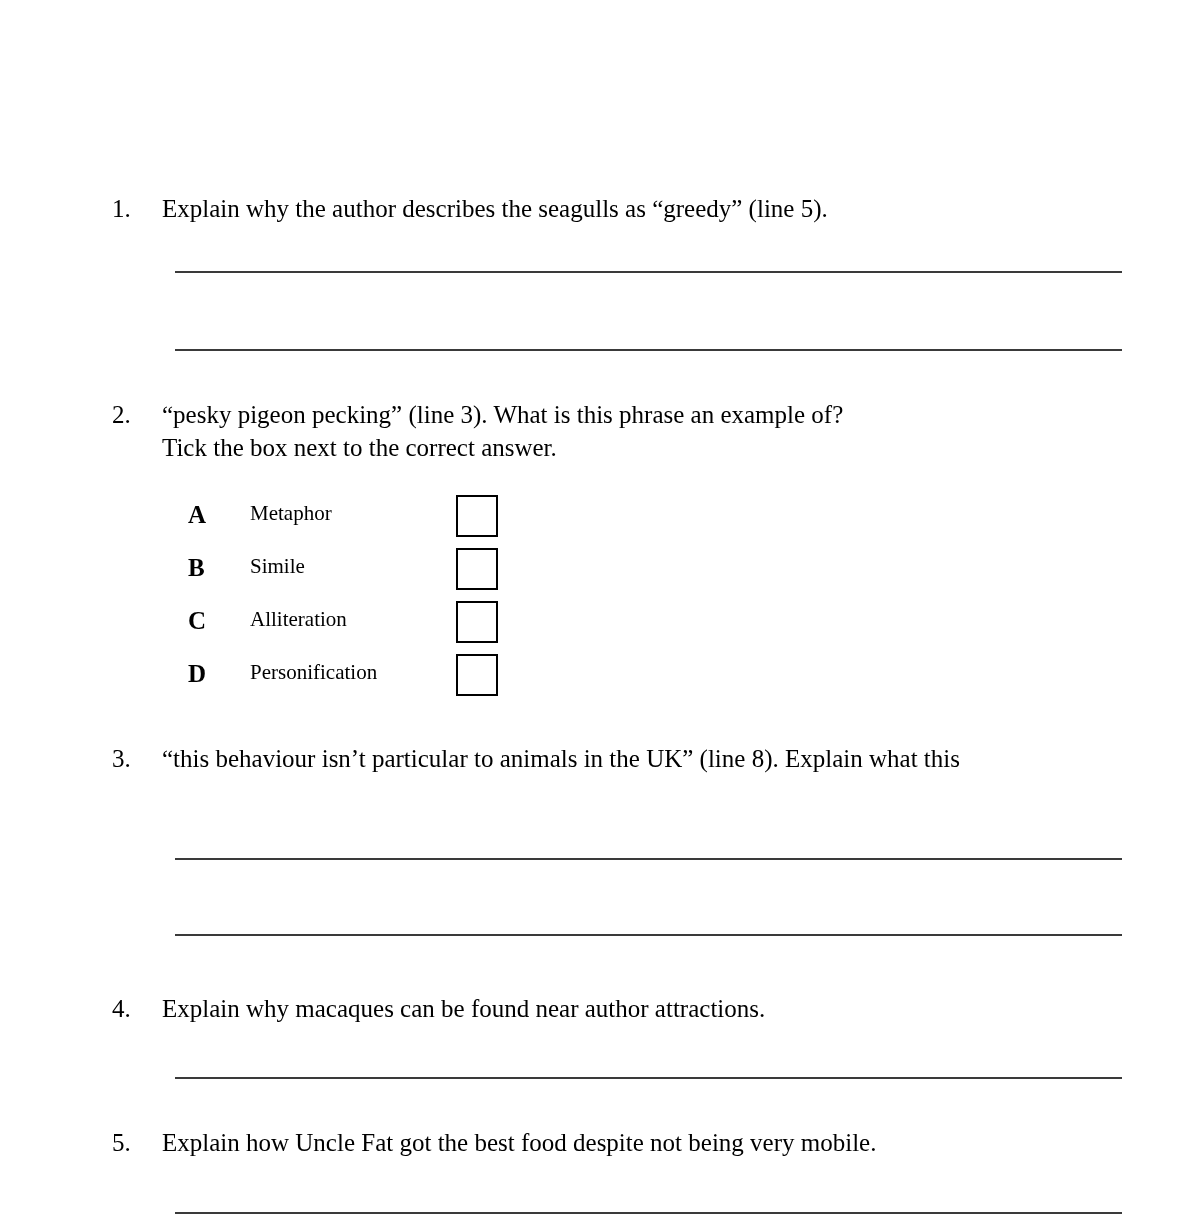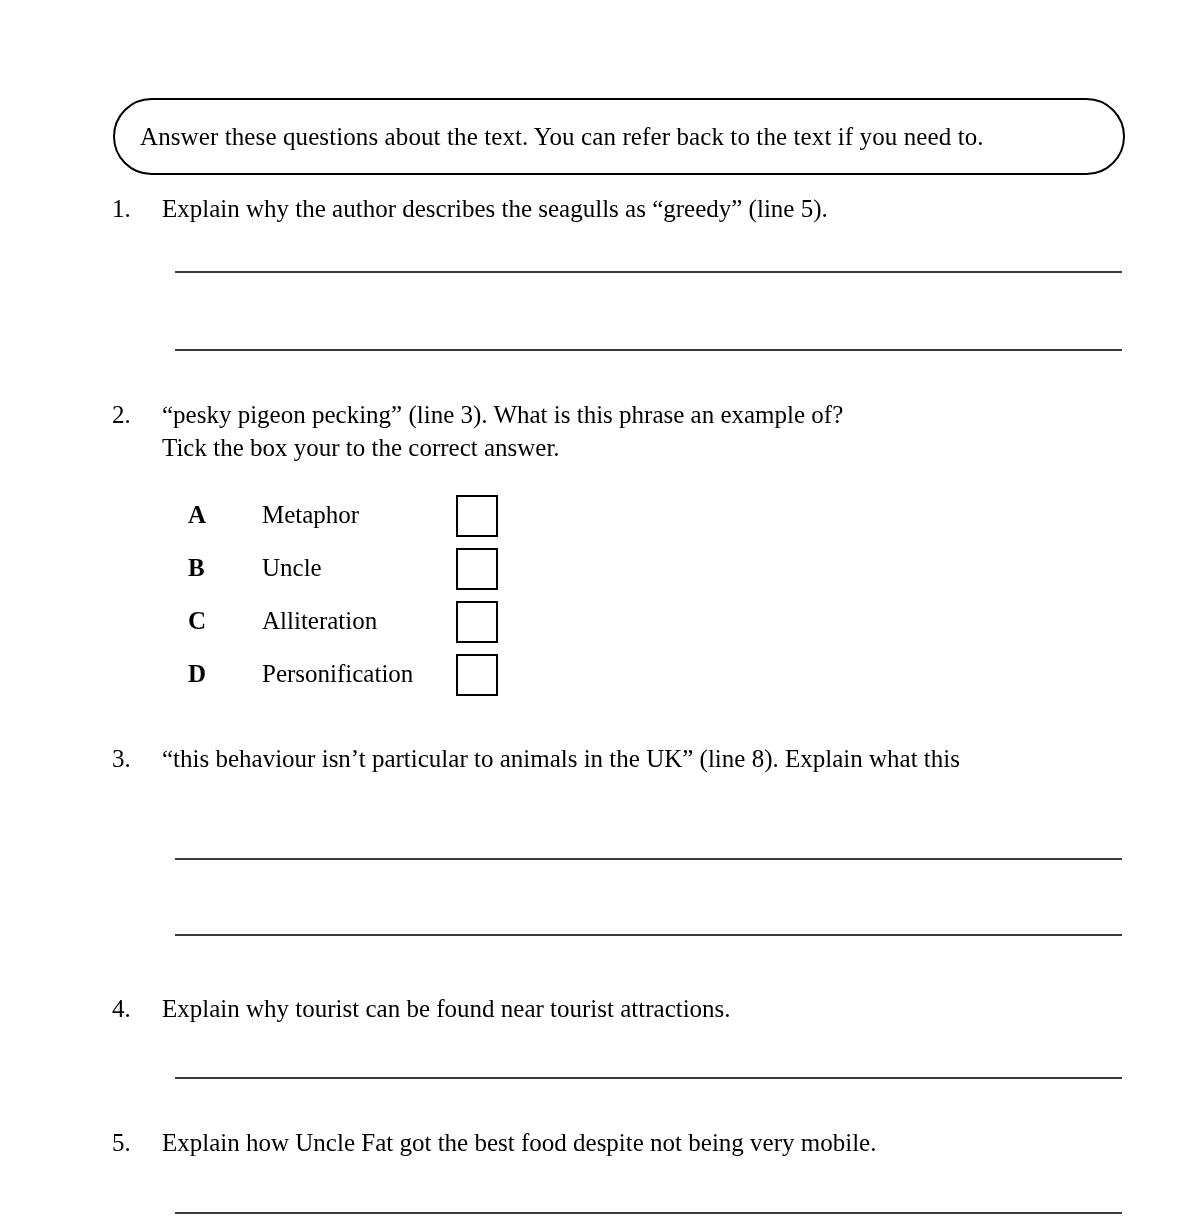--- a/index.html
+++ b/index.html
@@ -92,73 +92,70 @@
     position: absolute;
     left: 0;
     top: 6px;
     width: 30px;
     font-size: 25px;
     font-weight: bold;
     text-align: left;
   }
   .opt-label {
     position: absolute;
-    left: 74px;
+    left: 62px;
     top: 6px;
-    font-size: 25px;
+    font-size: 21px;
     white-space: nowrap;
   }
   .opt-checkbox {
     position: absolute;
     left: 268px;
     top: 0px;
     width: 42px;
     height: 42px;
     border: 2.5px solid #000000;
     box-sizing: border-box;
     background: #ffffff;
   }
 </style>
 </head>
 <body>
 
 <div class="sheet">
 
-  <div class="instruction-box">
-    <div class="instruction-text">Answer these questions about the text.  You can refer back to the text if you need to.</div>
-  </div>
 
   <div class="question" style="top:192px;">
     <div class="q-row">
       <div class="q-num">1.</div>
       <div class="q-text">Explain why the author describes the seagulls as “greedy” (line 5).</div>
     </div>
   </div>
   <div class="answer-line" style="top:271px;"></div>
   <div class="answer-line" style="top:349px;"></div>
 
   <div class="question" style="top:398px;">
     <div class="q-row">
       <div class="q-num">2.</div>
       <div class="q-text">
         <span>“pesky pigeon pecking” (line 3).  What is this phrase an example of?</span>
-        <span class="line2">Tick the box your to the correct answer.</span>
+        <span class="line2">Tick the box next to the correct answer.</span>
       </div>
     </div>
   </div>
 
   <div class="options">
     <div class="option-row">
       <span class="opt-letter">A</span>
       <span class="opt-label">Metaphor</span>
       <span class="opt-checkbox"></span>
     </div>
     <div class="option-row">
       <span class="opt-letter">B</span>
-      <span class="opt-label">Uncle</span>
+      <span class="opt-label">Simile</span>
       <span class="opt-checkbox"></span>
     </div>
     <div class="option-row">
       <span class="opt-letter">C</span>
       <span class="opt-label">Alliteration</span>
       <span class="opt-checkbox"></span>
     </div>
     <div class="option-row">
       <span class="opt-letter">D</span>
       <span class="opt-label">Personification</span>
@@ -173,21 +170,21 @@
         <span>“this behaviour isn’t particular to animals in the UK” (line 8).  Explain what this</span>
       </div>
     </div>
   </div>
   <div class="answer-line" style="top:858px;"></div>
   <div class="answer-line" style="top:934px;"></div>
 
   <div class="question" style="top:992px;">
     <div class="q-row">
       <div class="q-num">4.</div>
-      <div class="q-text">Explain why tourist can be found near tourist attractions.</div>
+      <div class="q-text">Explain why macaques can be found near author attractions.</div>
     </div>
   </div>
   <div class="answer-line" style="top:1077px;"></div>
 
   <div class="question" style="top:1126px;">
     <div class="q-row">
       <div class="q-num">5.</div>
       <div class="q-text">Explain how Uncle Fat got the best food despite not being very mobile.</div>
     </div>
   </div>

